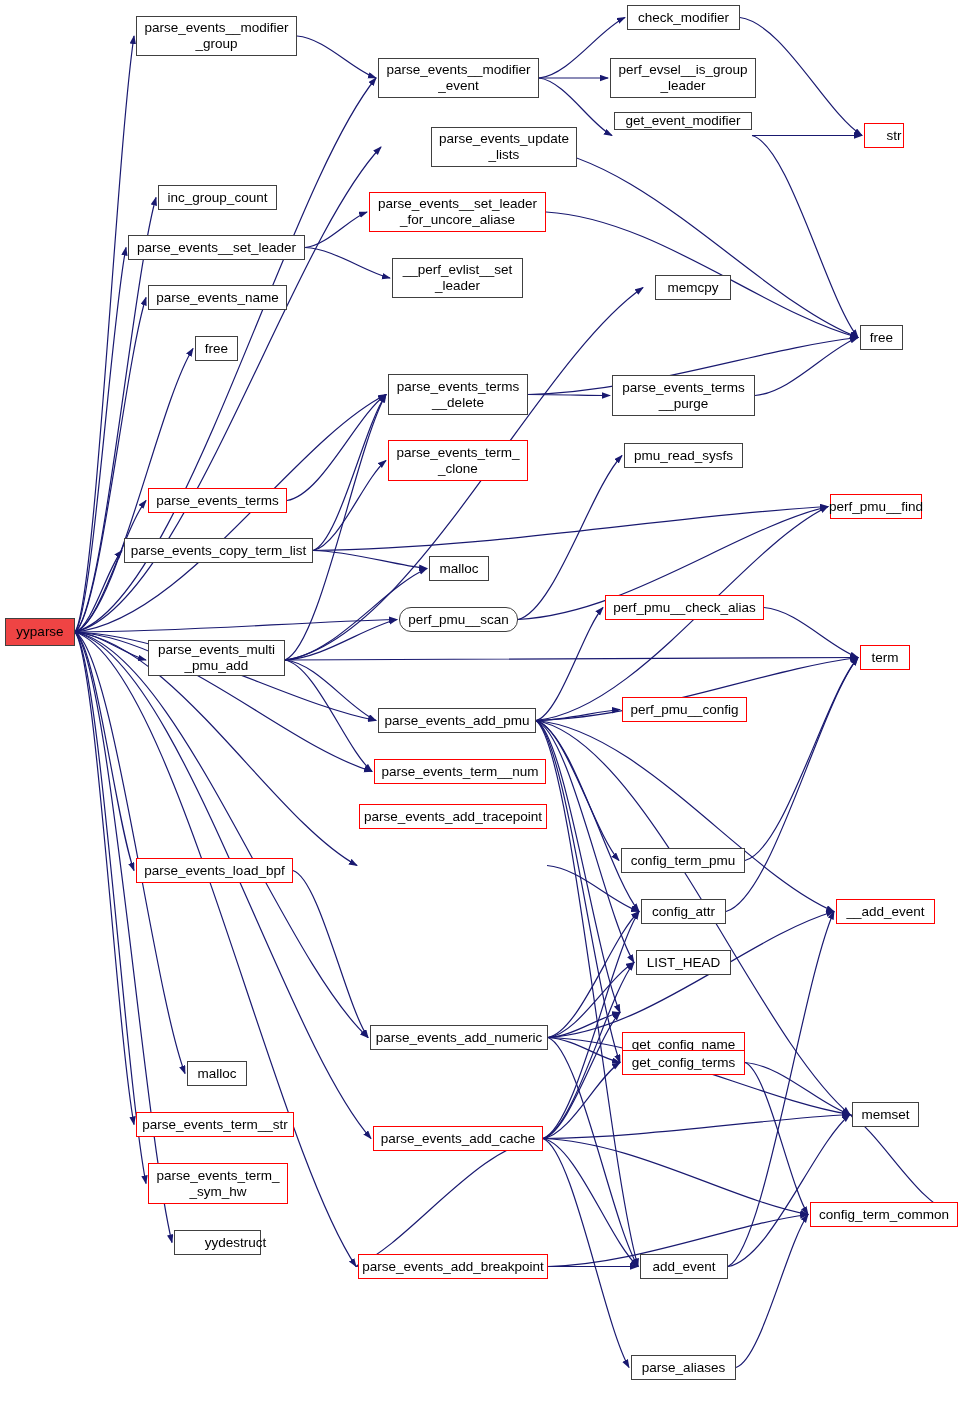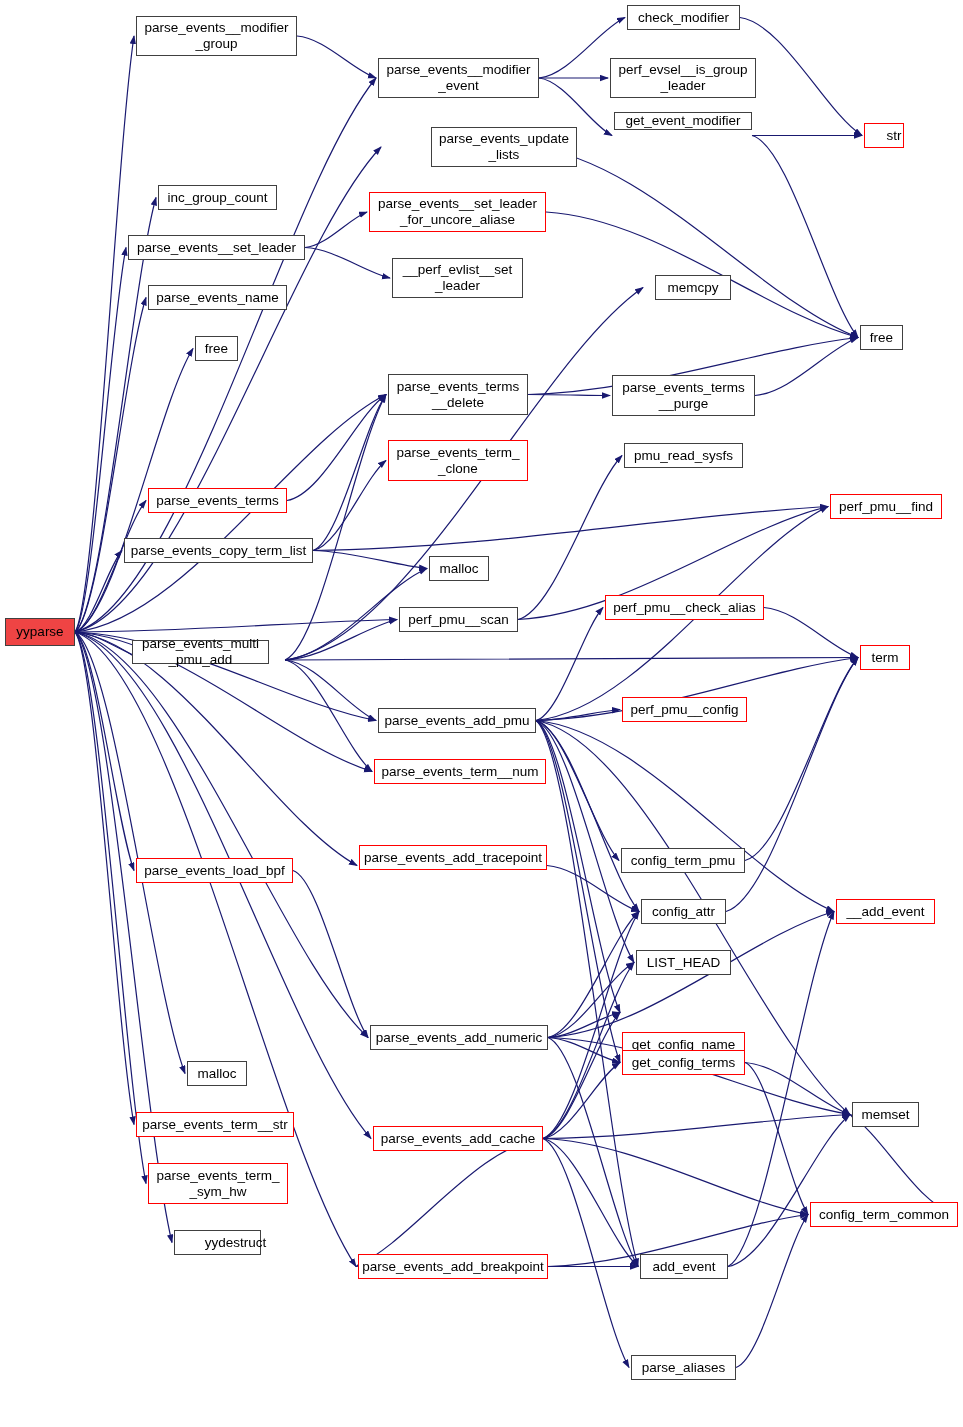--- a/index.html
+++ b/index.html
@@ -142,33 +142,33 @@
       <div class="node black" style="left: 195px; top: 336px; width: 43px; height: 25px;">free</div>
       <div class="node black" style="left: 860px; top: 325px; width: 43px; height: 25px;">free</div>
       <div class="node black" style="left: 388px; top: 374px; width: 140px; height: 41px;">parse_events_terms
 __delete</div>
       <div class="node black" style="left: 612px; top: 375px; width: 143px; height: 41px;">parse_events_terms
 __purge</div>
       <div class="node red" style="left: 388px; top: 440px; width: 140px; height: 41px;">parse_events_term_
 _clone</div>
       <div class="node black" style="left: 624px; top: 443px; width: 119px; height: 25px;">pmu_read_sysfs</div>
       <div class="node red" style="left: 148px; top: 488px; width: 139px; height: 25px;">parse_events_terms</div>
-      <div class="node red" style="left: 830px; top: 494px; width: 112px; height: 25px;">perf_pmu__find</div>
+      <div class="node red" style="left: 830px; top: 494px; width: 92px; height: 25px;">perf_pmu__find</div>
       <div class="node black" style="left: 124px; top: 538px; width: 189px; height: 25px;">parse_events_copy_term_list</div>
       <div class="node black" style="left: 429px; top: 556px; width: 60px; height: 25px;">malloc</div>
       <div class="node red" style="left: 605px; top: 595px; width: 159px; height: 25px;">perf_pmu__check_alias</div>
-      <div class="node black" style="left: 399px; top: 607px; width: 119px; height: 25px;">perf_pmu__scan</div>
-      <div class="node black" style="left: 132px; top: 640px; width: 137px; height: 24px;">parse_events_multi
+      <div class="node black" style="left: 399px; top: 607px; width: 119px; height: 25px; border-radius: 12px;">perf_pmu__scan</div>
+      <div class="node black" style="left: 148px; top: 640px; width: 137px; height: 36px;">parse_events_multi
 _pmu_add</div>
       <div class="node red" style="left: 860px; top: 645px; width: 50px; height: 25px;">term</div>
       <div class="node black" style="left: 378px; top: 708px; width: 158px; height: 25px;">parse_events_add_pmu</div>
       <div class="node red" style="left: 622px; top: 697px; width: 125px; height: 25px;">perf_pmu__config</div>
       <div class="node red" style="left: 374px; top: 759px; width: 172px; height: 25px;">parse_events_term__num</div>
       <div class="node red" style="left: 136px; top: 858px; width: 157px; height: 25px;">parse_events_load_bpf</div>
-      <div class="node red" style="left: 359px; top: 845px; width: 188px; height: 25px;">parse_events_add_tracepoint</div>
+      <div class="node red" style="left: 359px; top: 804px; width: 188px; height: 25px;">parse_events_add_tracepoint</div>
       <div class="node black" style="left: 621px; top: 848px; width: 124px; height: 25px;">config_term_pmu</div>
       <div class="node black" style="left: 641px; top: 899px; width: 85px; height: 25px;">config_attr</div>
       <div class="node red" style="left: 836px; top: 899px; width: 99px; height: 25px;">__add_event</div>
       <div class="node black" style="left: 636px; top: 950px; width: 95px; height: 25px;">LIST_HEAD</div>
       <div class="node red" style="left: 622px; top: 1000px; width: 123px; height: 25px; margin-top: 32px;">get_config_name</div>
       <div class="node black" style="left: 370px; top: 1025px; width: 178px; height: 25px;">parse_events_add_numeric</div>
       <div class="node red" style="left: 622px; top: 1050px; width: 123px; height: 25px;">get_config_terms</div>
       <div class="node black" style="left: 187px; top: 1061px; width: 60px; height: 25px;">malloc</div>
       <div class="node black" style="left: 852px; top: 1102px; width: 67px; height: 25px;">memset</div>
       <div class="node red" style="left: 136px; top: 1112px; width: 158px; height: 25px;">parse_events_term__str</div>

